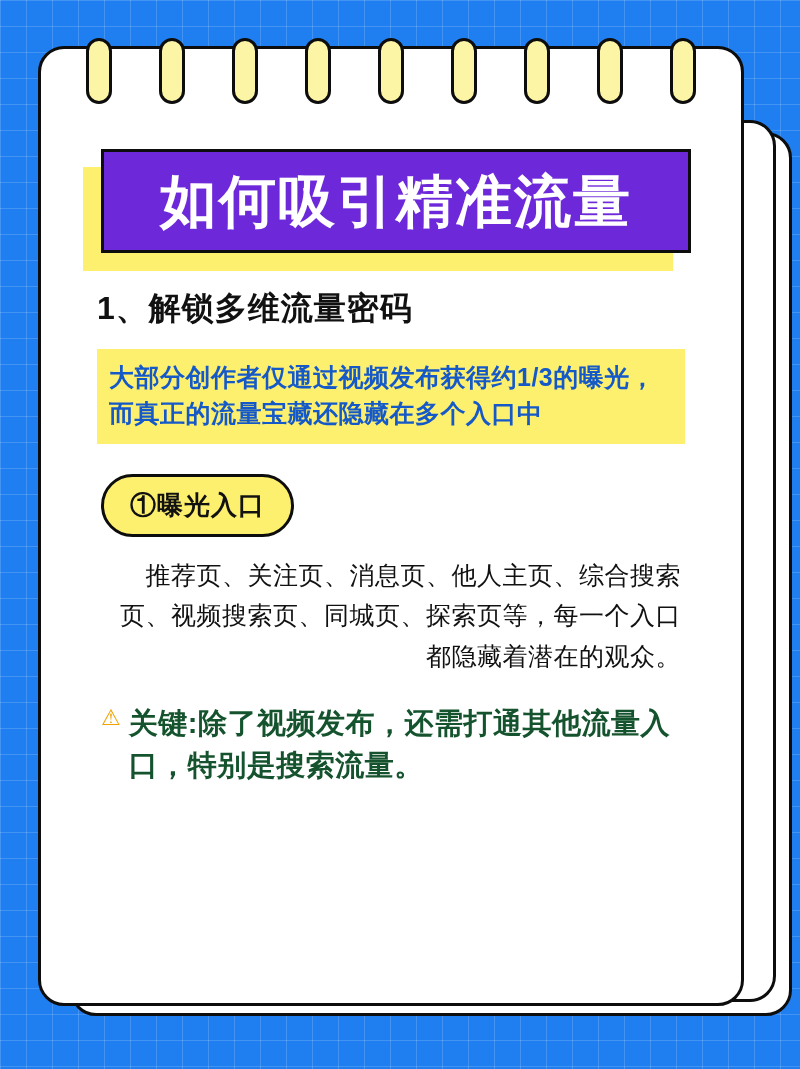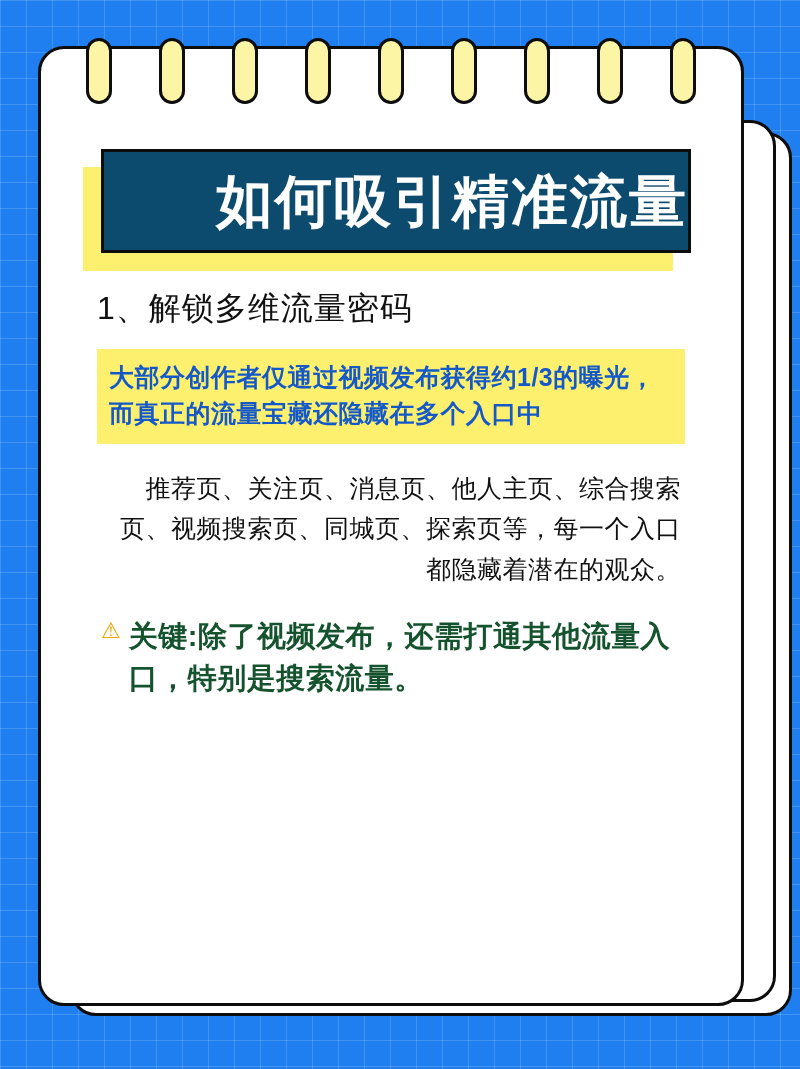--- a/index.html
+++ b/index.html
@@ -107,40 +107,40 @@
     width: 590px;
     height: 104px;
     background: #fdf06e;
   }
   .title-blue {
     position: absolute;
     left: 0;
     top: 0;
     width: 590px;
     height: 104px;
-    background: #0c4a6e;
+    background: #6d28d9;
     border: 3px solid #0d0d0d;
     box-sizing: border-box;
     display: flex;
     align-items: center;
-    justify-content: flex-end;
+    justify-content: center;
   }
   .title-text {
     color: #ffffff;
     font-size: 57px;
     font-weight: bold;
     letter-spacing: 2px;
     line-height: 1;
     white-space: nowrap;
   }
 
   
   .section-heading {
     font-size: 32px;
-    font-weight: normal;
+    font-weight: bold;
     color: #111111;
     margin: 10px 0 18px 22px;
     letter-spacing: 1px;
   }
 
   
   .highlight-box {
     background: #fdf06e;
     margin: 0 22px 24px 22px;
     padding: 10px 12px 12px 12px;
@@ -217,20 +217,21 @@
       </div>
     </div>
 
     <div class="section-heading">1、解锁多维流量密码</div>
 
     <div class="highlight-box">
       <span class="highlight-text">大部分创作者仅通过视频发布获得约1/3的曝光，而真正的流量宝藏还隐藏在多个入口中</span>
     </div>
 
     <div>
+      <div class="pill">①曝光入口</div>
       <div class="body-text">推荐页、关注页、消息页、他人主页、综合搜索页、视频搜索页、同城页、探索页等，每一个入口都隐藏着潜在的观众。</div>
     </div>
 
 
     <div class="key-box">
       <span class="warn-icon">⚠</span>
       <span class="key-text">关键:除了视频发布，还需打通其他流量入口，特别是搜索流量。</span>
     </div>
 
   </div>

